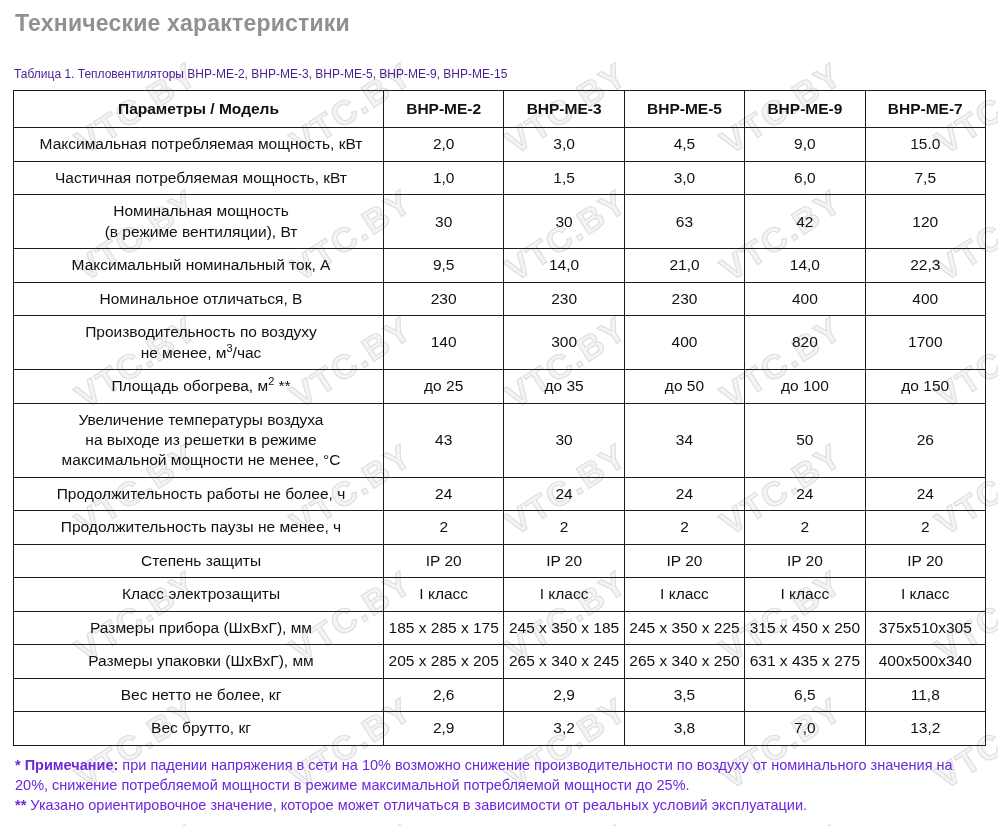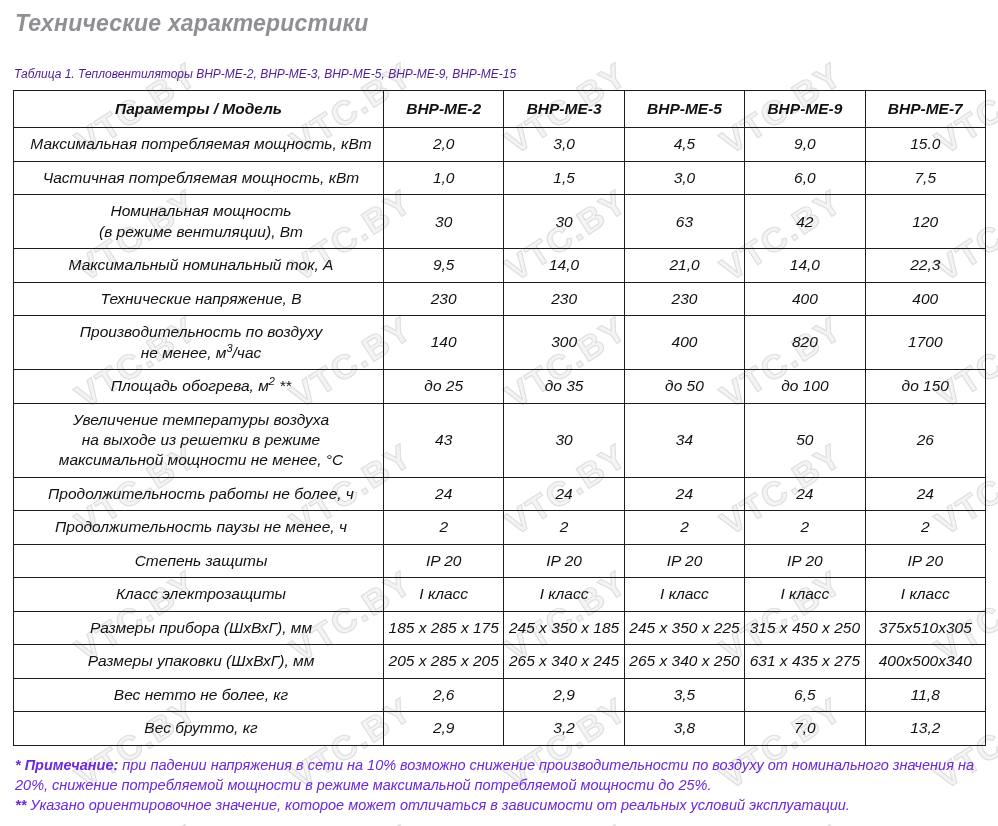--- a/index.html
+++ b/index.html
@@ -20,21 +20,21 @@
     position: absolute;
     font-weight: bold;
     font-size: 34px;
     letter-spacing: 2px;
     color: #f4f4f4;
     -webkit-text-stroke: 1.2px #dfdfdf;
     transform: rotate(-33deg);
     white-space: nowrap;
   }
 
-  .content { position: relative; z-index: 1; padding: 8px 13px 0 13px; font-style: italic; }
+  .content { position: relative; z-index: 1; padding: 8px 13px 0 13px; }
 
   h1.page-title {
     color: #8e9093;
     font-size: 23px;
     font-weight: bold;
     margin: 2px 0 0 2px;
     letter-spacing: 0.2px;
   }
   p.caption {
     color: #4c1d95;
@@ -175,21 +175,21 @@
           </tr>
           <tr>
             <td class="param">Максимальный номинальный ток, А</td>
             <td class="val">9,5</td>
             <td class="val">14,0</td>
             <td class="val">21,0</td>
             <td class="val">14,0</td>
             <td class="val">22,3</td>
           </tr>
           <tr>
-            <td class="param">Технические напряжение, В</td>
+            <td class="param">Номинальное отличаться, В</td>
             <td class="val">230</td>
             <td class="val">230</td>
             <td class="val">230</td>
             <td class="val">400</td>
             <td class="val">400</td>
           </tr>
           <tr>
             <td class="param">Производительность по воздуху<br>не менее, м<sup>3</sup>/час</td>
             <td class="val">140</td>
             <td class="val">300</td>

